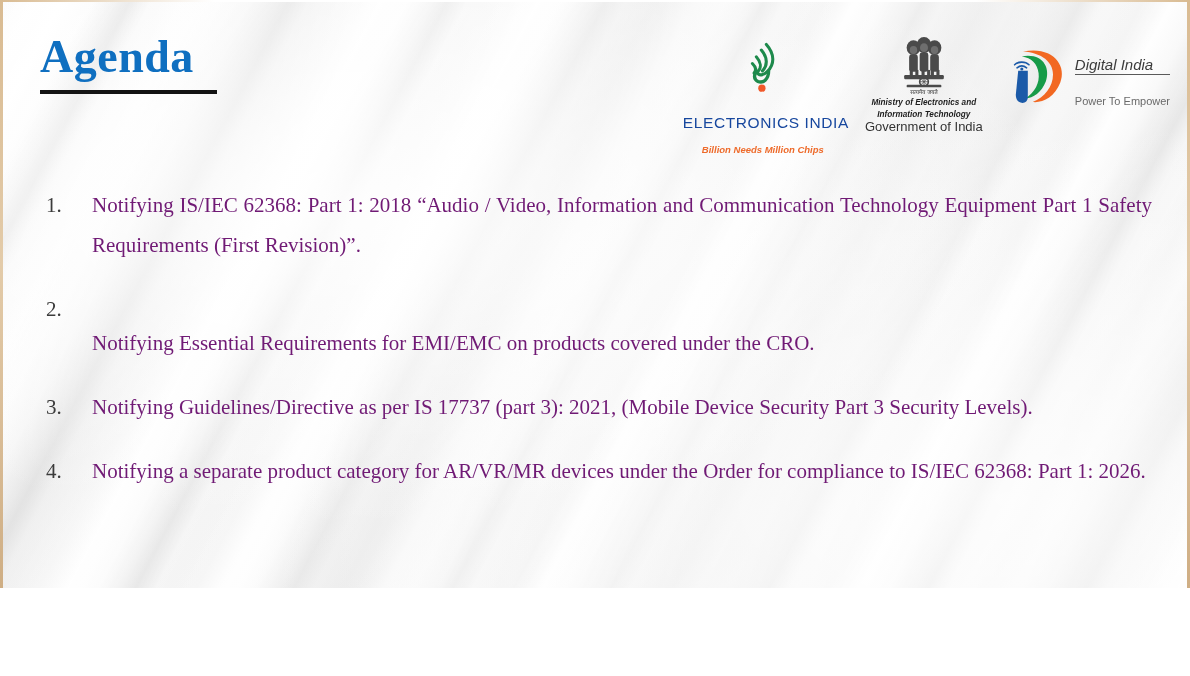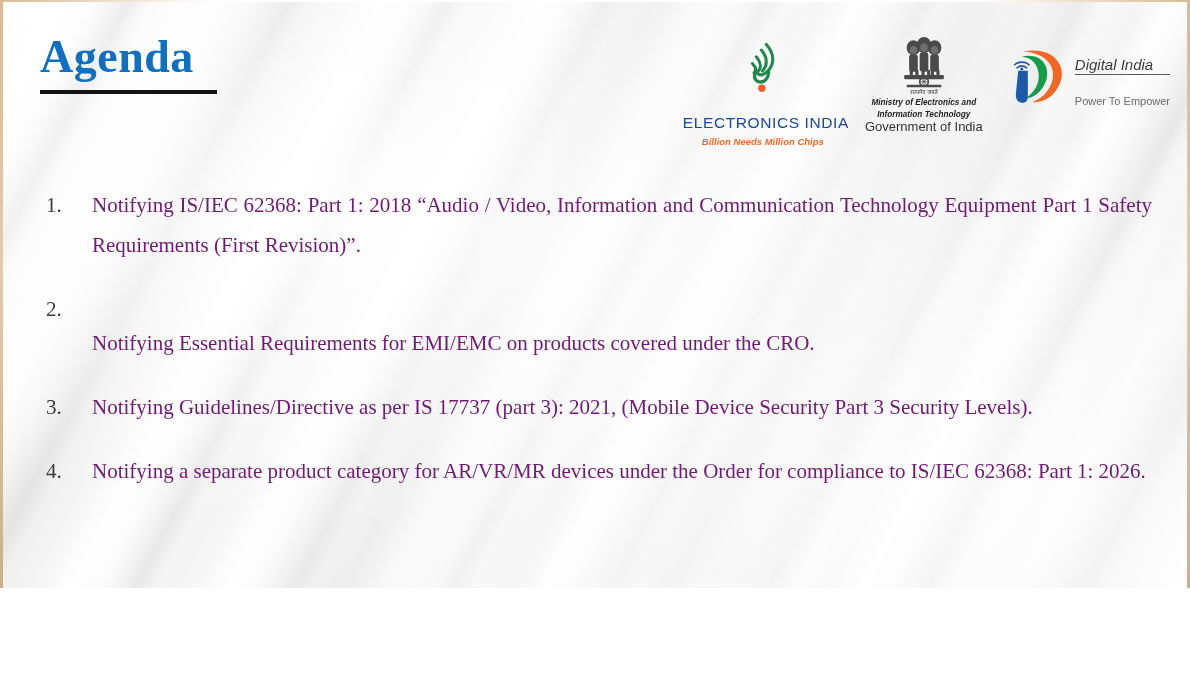--- a/index.html
+++ b/index.html
@@ -126,21 +126,21 @@
     color: #17479e;
     margin-top: 18px;
     white-space: nowrap;
   }
   .ei-tag {
     font-family: "Liberation Sans", "DejaVu Sans", sans-serif;
     font-size: 9.5px;
     font-style: italic;
     font-weight: bold;
     color: #ee6b2b;
-    margin-top: 4px;
+    margin-top: 12px;
     white-space: nowrap;
   }
 
   
   #logo-ministry {
     width: 118px;
     text-align: center;
   }
   .min-mark { height: 62px; display: block; margin: 0 auto; }
   .min-l1 {

